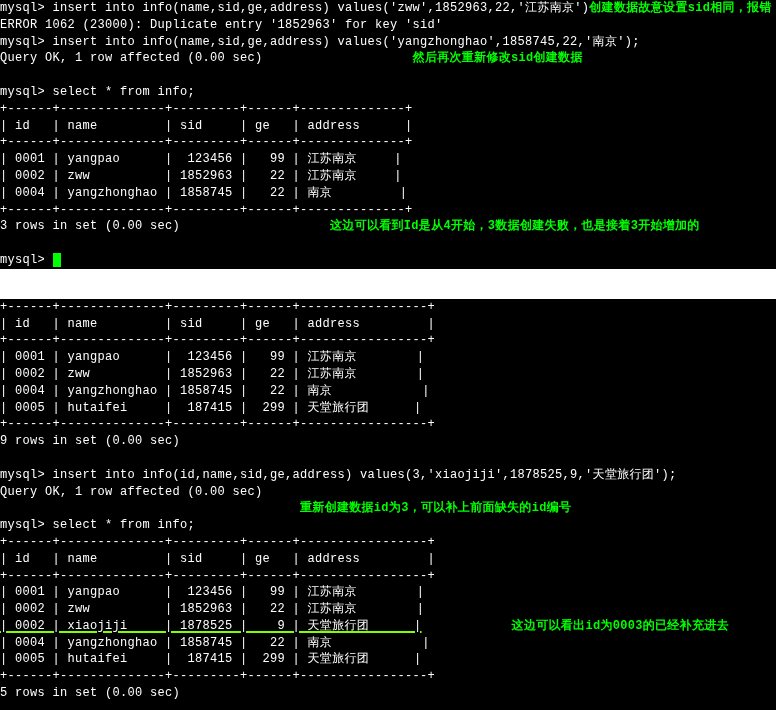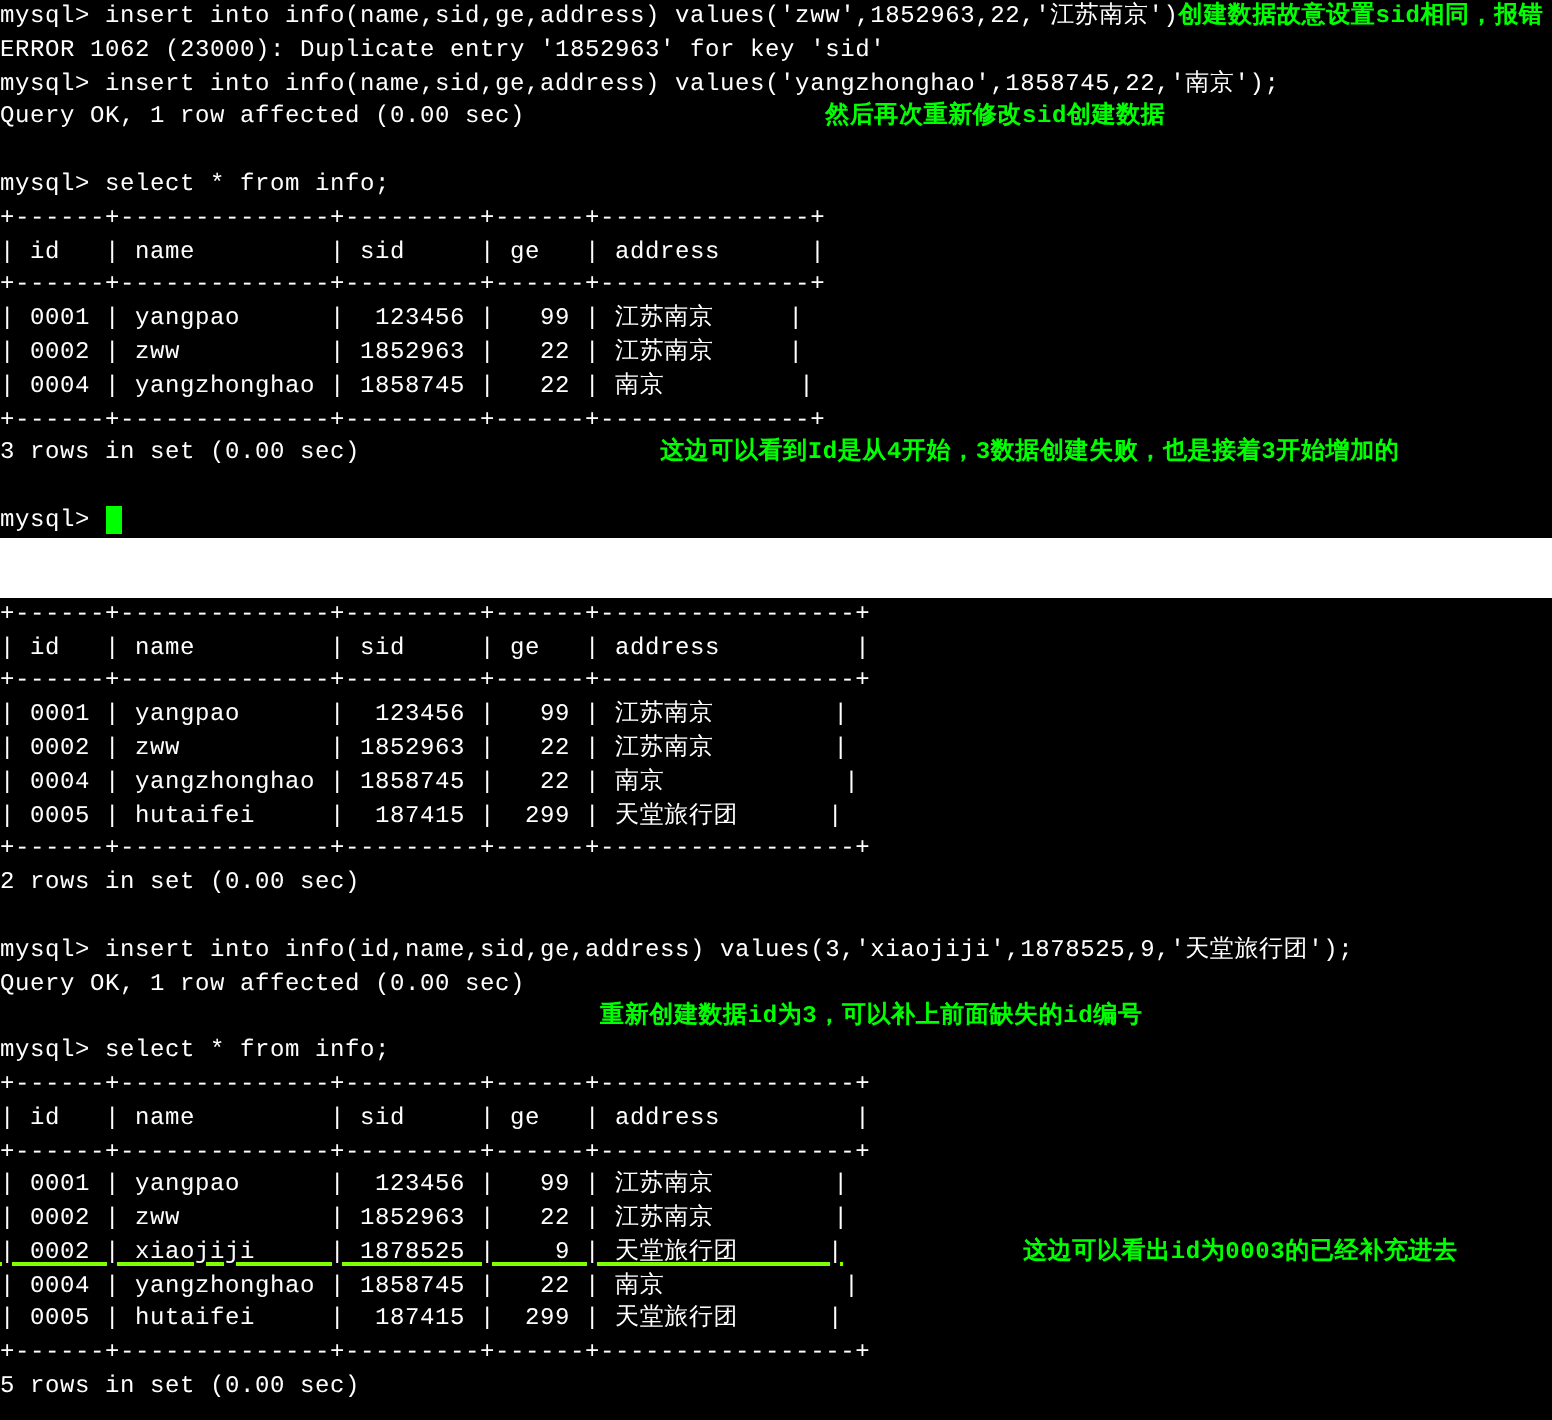--- a/index.html
+++ b/index.html
@@ -58,21 +58,21 @@
 <div class="gap"></div>
 
 <div class="terminal"><span>+------+--------------+---------+------+-----------------+</span>
 <span>| id   | name         | sid     | ge   | address         |</span>
 <span>+------+--------------+---------+------+-----------------+</span>
 <span>| 0001 | yangpao      |  123456 |   99 | 江苏南京        |</span>
 <span>| 0002 | zww          | 1852963 |   22 | 江苏南京        |</span>
 <span>| 0004 | yangzhonghao | 1858745 |   22 | 南京            |</span>
 <span>| 0005 | hutaifei     |  187415 |  299 | 天堂旅行团      |</span>
 <span>+------+--------------+---------+------+-----------------+</span>
-<span>2 rows in set (0.00 sec)</span>
+<span>9 rows in set (0.00 sec)</span>
 <span></span>
 <span>mysql&gt; insert into info(id,name,sid,ge,address) values(3,'xiaojiji',1878525,9,'天堂旅行团');</span>
 <span>Query OK, 1 row affected (0.00 sec)</span>
                                         <span class="green-note">重新创建数据id为3，可以补上前面缺失的id编号</span>
 <span>mysql&gt; select * from info;</span>
 <span>+------+--------------+---------+------+-----------------+</span>
 <span>| id   | name         | sid     | ge   | address         |</span>
 <span>+------+--------------+---------+------+-----------------+</span>
 <span>| 0001 | yangpao      |  123456 |   99 | 江苏南京        |</span>
 <span>| 0002 | zww          | 1852963 |   22 | 江苏南京        |</span>

